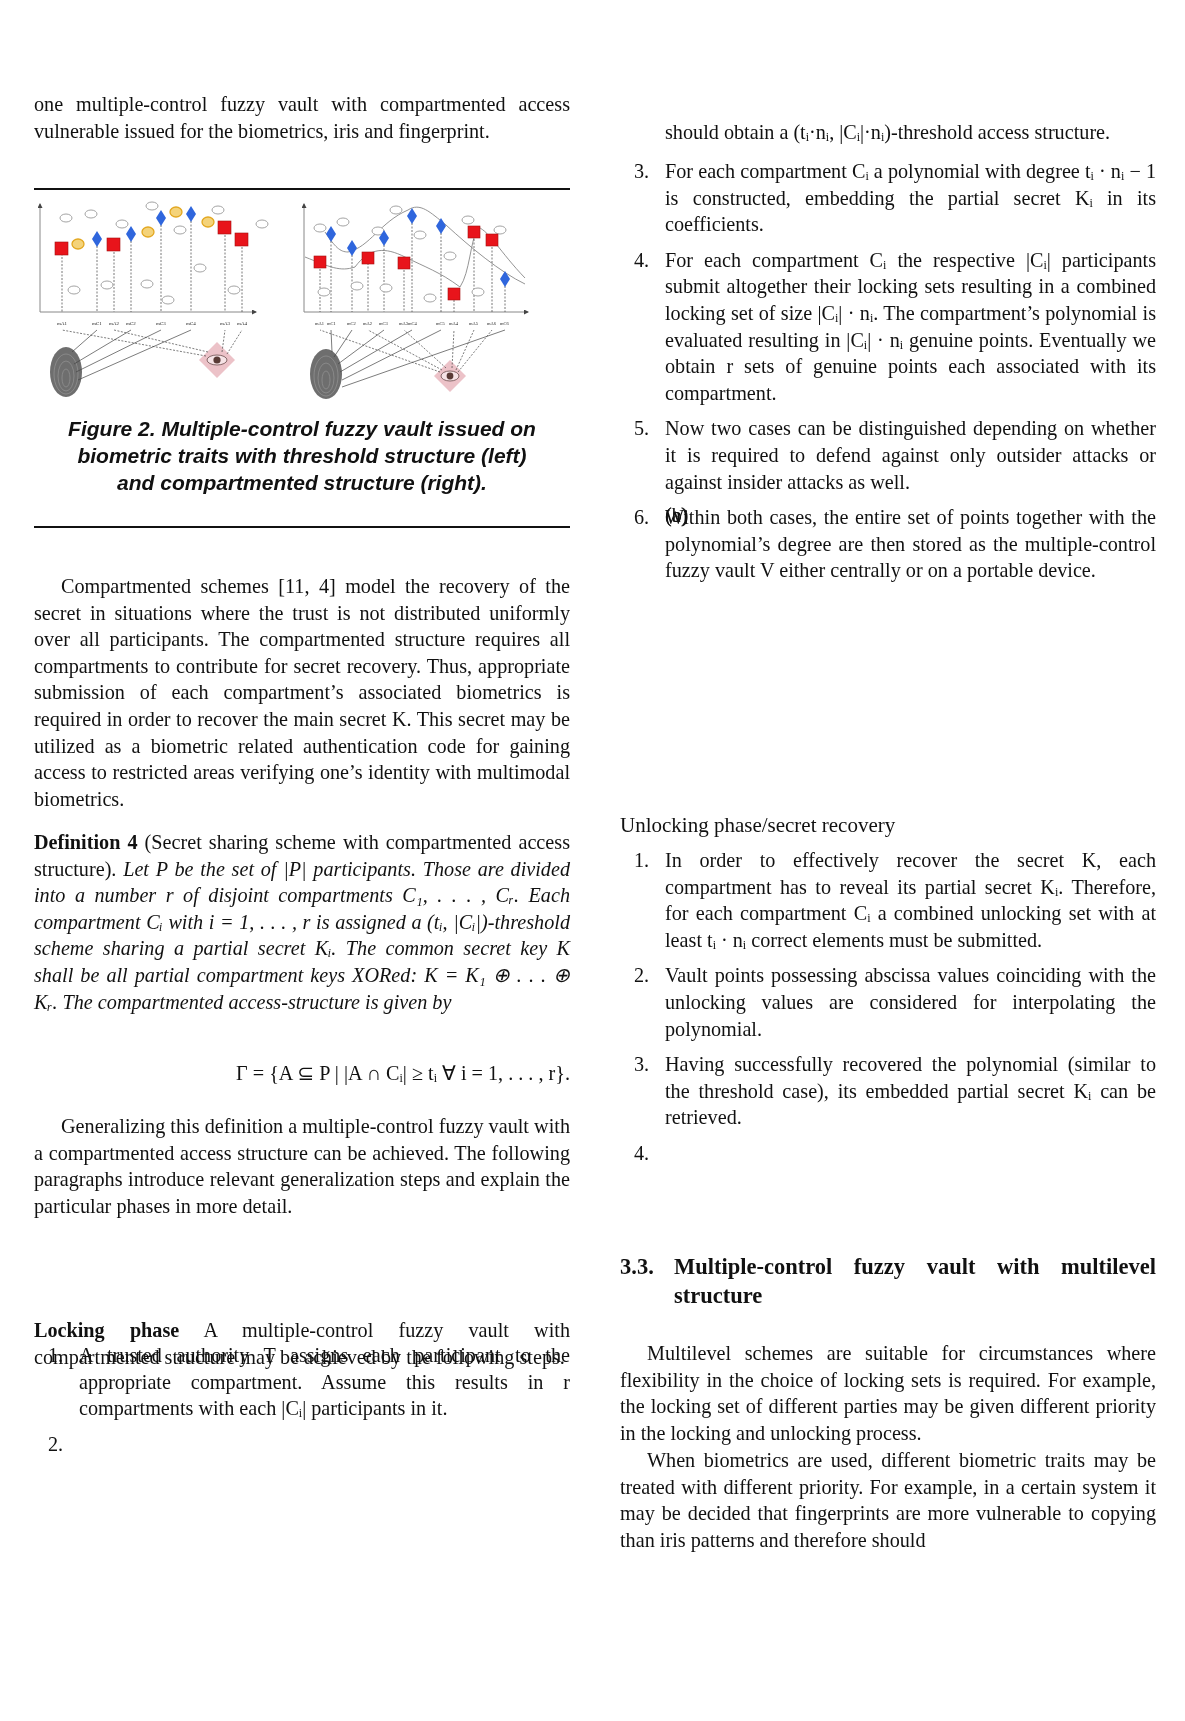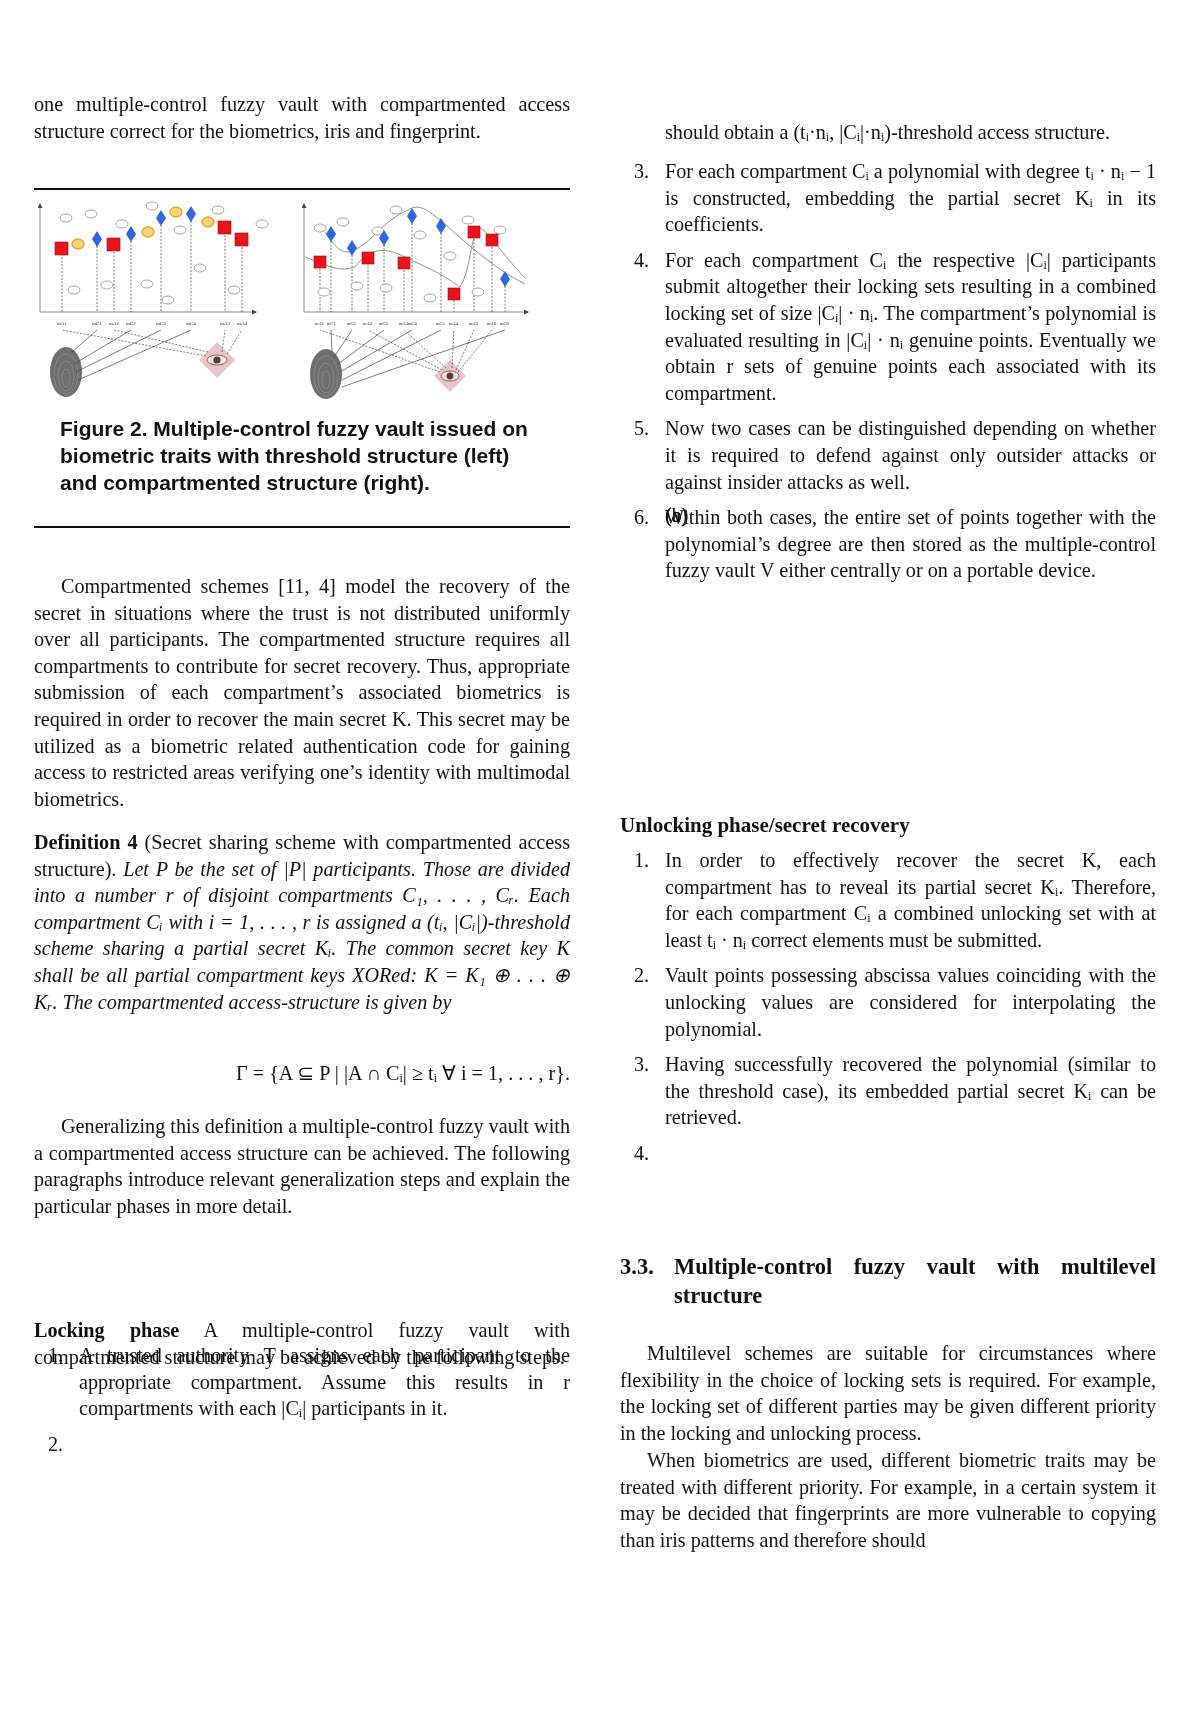--- a/index.html
+++ b/index.html
@@ -4,40 +4,40 @@
 <style>
   * { box-sizing: border-box; margin: 0; padding: 0; }
   html, body { width: 1185px; height: 1721px; background: #fff; }
   body { position: relative; font-family: "Liberation Serif", serif; color: #111; font-size: 20.2px; line-height: 26.6px; }
   .col { position: absolute; top: 0; }
   .col-left { left: 34px; width: 536px; }
   .col-right { left: 620px; width: 536px; }
   p { text-align: justify; hyphens: manual; }
   .indent { text-indent: 27px; }
   .rule { height: 1.5px; background: #111; width: 100%; }
-  .caption { font-family: "Liberation Sans", sans-serif; font-weight: bold; font-size: 21px; line-height: 27px; text-align: left; padding: 0 26px; }
+  .caption { font-family: "Liberation Sans", sans-serif; font-weight: bold; font-size: 21px; line-height: 27px; text-align: center; padding: 0 26px; font-style: italic; }
   .b { font-weight: bold; }
   .i { font-style: italic; }
   ol.steps { list-style: none; }
   ol.steps > li { position: relative; padding-left: 45px; margin-bottom: 9px; text-align: justify; }
   ol.steps > li .num { position: absolute; left: 14px; top: 0; }
   ol.sub { list-style: none; margin-top: 4px; }
   ol.sub > li { position: relative; padding-left: 45px; margin-bottom: 7px; text-align: justify; }
   ol.sub > li .num { position: absolute; left: 0; top: 0; }
-  .heading { font-weight: bold; font-size: 21px; }
+  .heading { font-weight: normal; font-size: 21px; }
   .sec-heading { position: relative; font-weight: bold; font-size: 22.5px; line-height: 29px; padding-left: 54px; text-align: justify; }
   .sec-heading .num { position: absolute; left: 0; }
   .formula { text-align: right; padding-left: 34px; }
   svg { display: block; }
 </style>
 </head>
 <body>
 
 <div class="col col-left">
-  <p style="position:absolute; top:91px; width:536px;">one multiple-control fuzzy vault with compartmented access structure correct for the biometrics, iris and fingerprint.</p>
+  <p style="position:absolute; top:91px; width:536px;">one multiple-control fuzzy vault with compartmented access vulnerable issued for the biometrics, iris and fingerprint.</p>
 
   <div class="rule" style="position:absolute; top:188px;"></div>
 
   <div style="position:absolute; top:192px; left:0; width:536px; height:215px;">
 
     <svg width="260" height="215" viewBox="0 0 260 215" style="position:absolute; left:0; top:0;">
       <defs>
         <marker id="ar" markerWidth="5" markerHeight="5" refX="4" refY="2.5" orient="auto">
             <path d="M0,0 L5,2.5 L0,5 z" fill="#444"></path>
           </marker>

